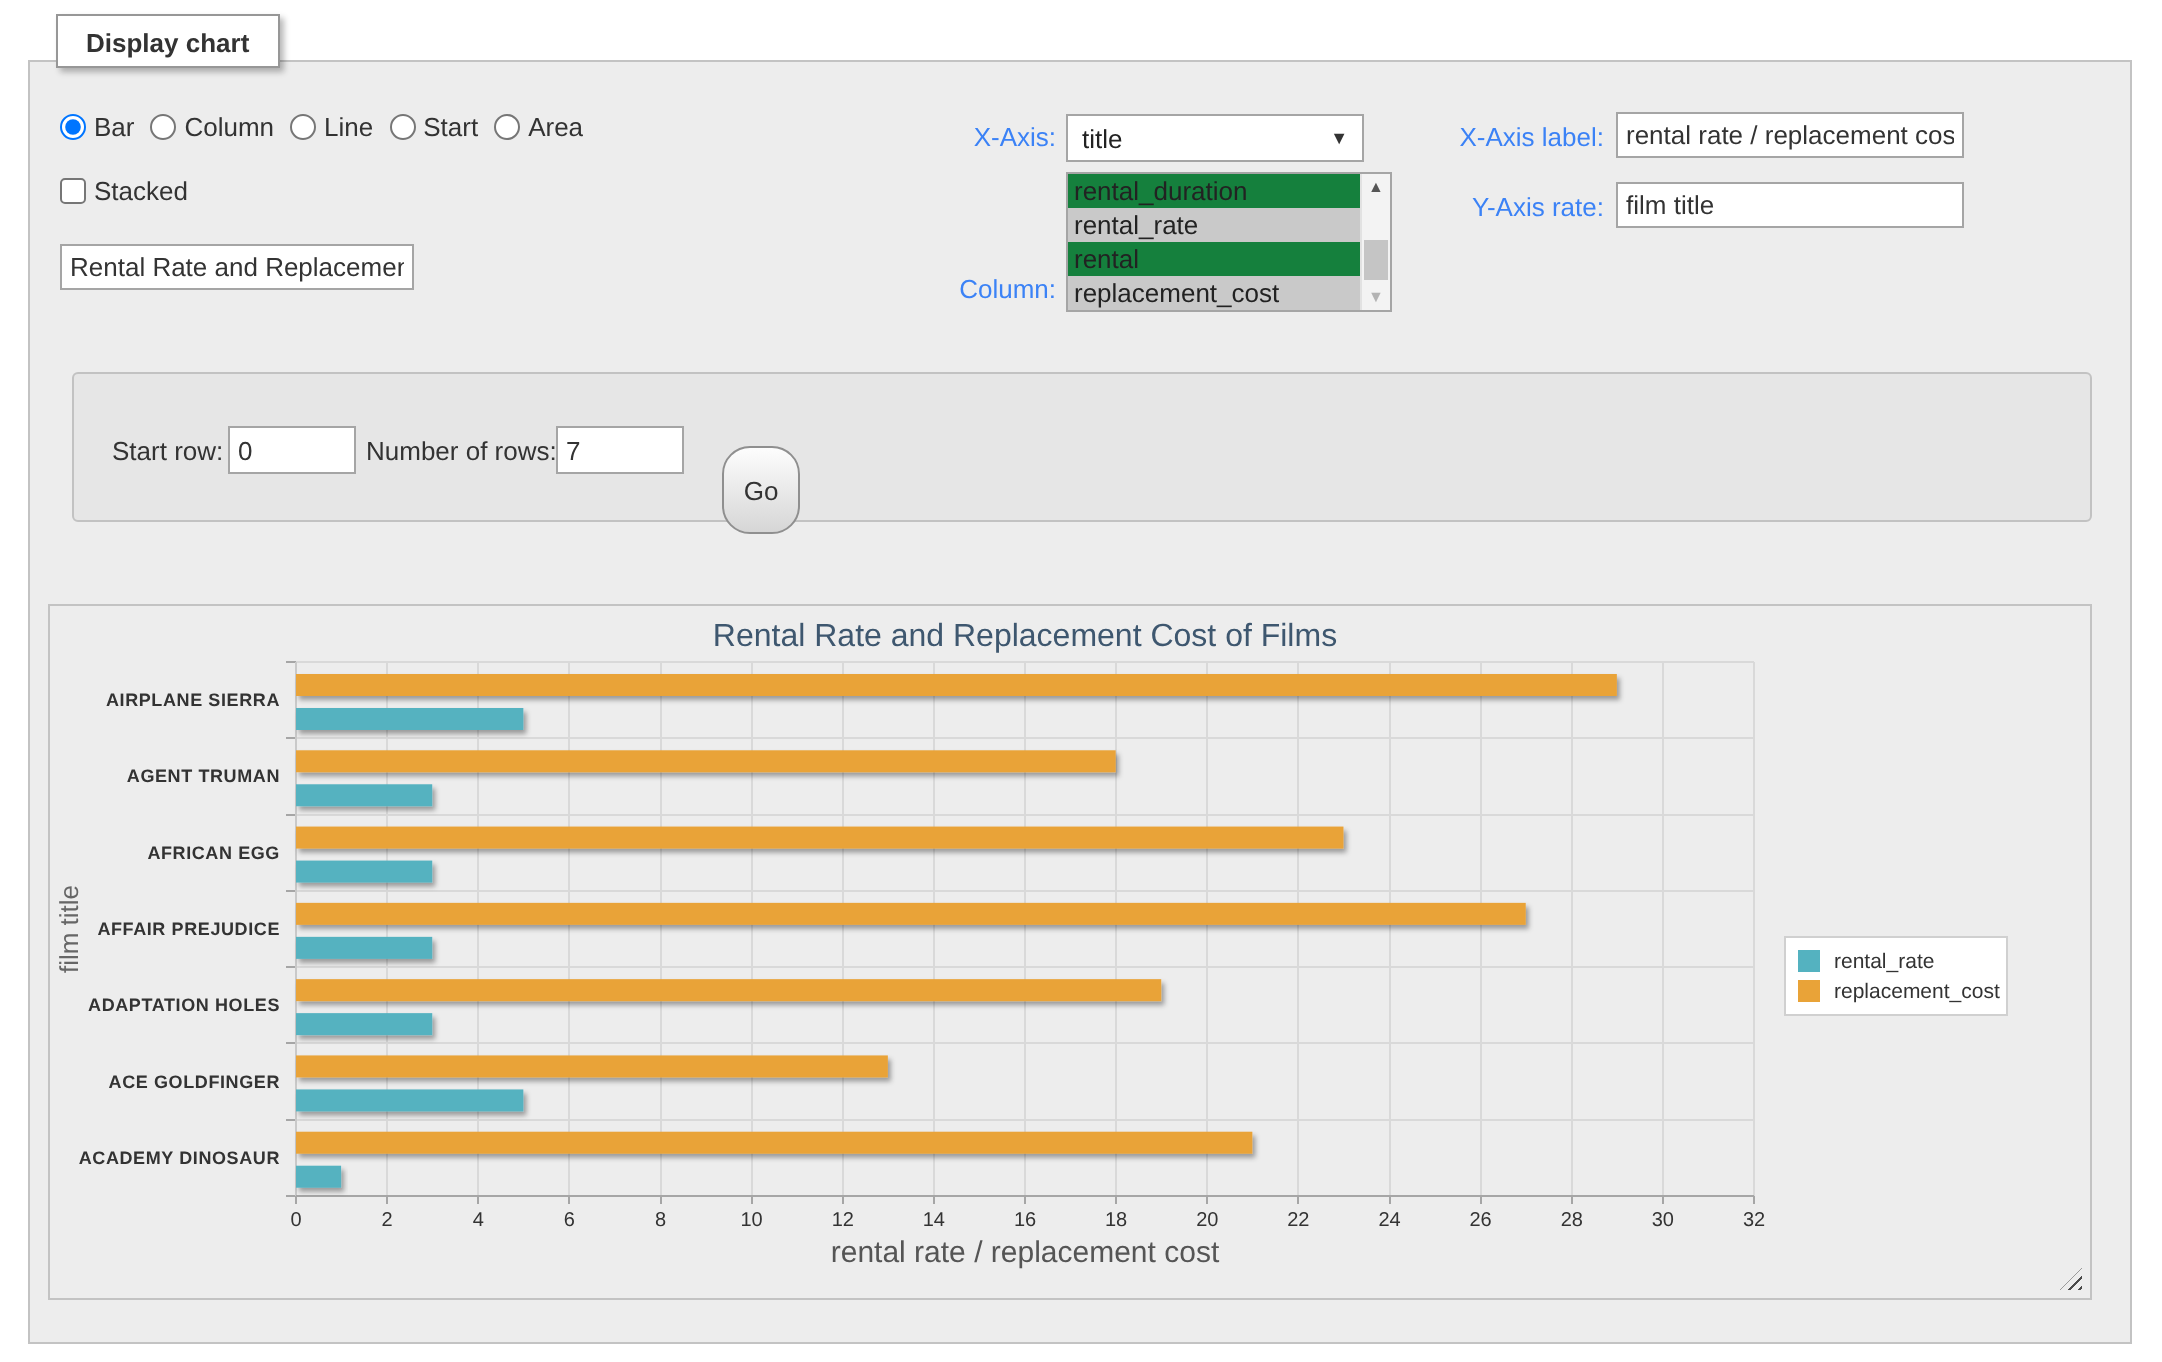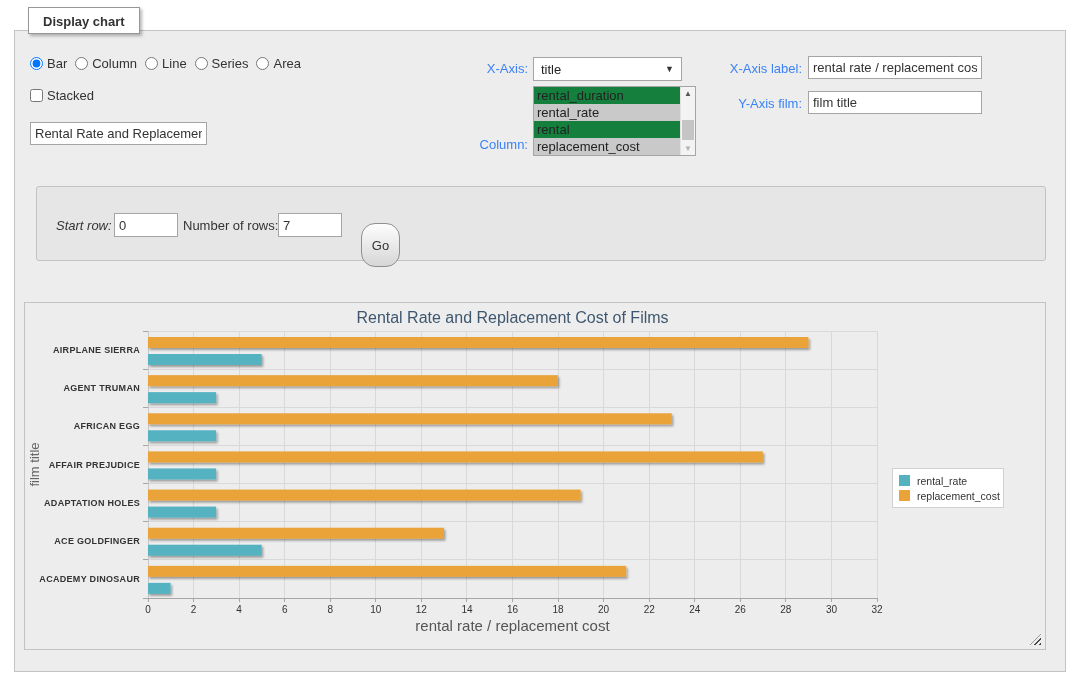--- a/index.html
+++ b/index.html
@@ -47,21 +47,21 @@
   .sb-thumb { position:absolute; left:1px; right:1px; top:33px; height:20px; background:#c5c5c5; }
 
   .xlab-lab { left:712px; top:61px; width:90px;text-align:right; }
   .ylab-lab { left:712px; top:96px; width:90px; }
   .xlab-input { left:808px; top:56px; width:174px; }
   .ylab-input { left:808px; top:91px; width:174px; }
 
   .rows-panel { position:absolute; left:36px; top:186px; width:1010px; height:75px;
                 background:#e6e6e6; border:1px solid #c2c2c2; border-radius:3px; }
   .rp-lab { position:absolute; font-size:13px; color:#333; }
-  .rp-start-lab { left:19px; top:31px;font-style:italic; }
+  .rp-start-lab { left:19px; top:31px; }
   .rp-rows-lab  { left:146px; top:31px; }
   .rp-input { background:#fff; border:1px solid #a5a5a5; color:#333; height:24px; width:64px;
               font:13px "Liberation Sans", sans-serif; padding:2px 4px; position:absolute; top:26px; }
   .rp-start-input { left:77px; }
   .rp-rows-input  { left:241px; }
   .go-btn { position:absolute; left:324px; top:36px; width:39px; height:44px;
             border:1px solid #8f8f8f; border-radius:14px;
             background:linear-gradient(#fdfdfd,#d6d6d6); color:#333;
             font:13px "Liberation Sans", sans-serif; }
 
@@ -100,21 +100,21 @@
       <label>
         <input type="radio" name="ctype" style="">
         <span>Column</span>
       </label>
       <label>
         <input type="radio" name="ctype" style="">
         <span>Line</span>
       </label>
       <label>
         <input type="radio" name="ctype" style="">
-        <span>Series</span>
+        <span>Start</span>
       </label>
       <label>
         <input type="radio" name="ctype" style="">
         <span>Area</span>
       </label>
     </div>
 
   <label class="stacked-row">
     <input type="checkbox" style="">
     <span>Stacked</span>
@@ -139,21 +139,21 @@
     <div class="scrollbar">
       <div class="sb-btn sb-up">▲</div>
       <div class="sb-thumb"></div>
       <div class="sb-btn sb-down">▼</div>
     </div>
   </div>
 
   <div class="lab r-align xlab-lab">X-Axis label:</div>
   <input class="txt xlab-input" value="rental rate / replacement cost" style="">
 
-  <div class="lab r-align ylab-lab">Y-Axis film:</div>
+  <div class="lab r-align ylab-lab">Y-Axis rate:</div>
   <input class="txt ylab-input" value="film title" style="">
 
   <div class="rows-panel">
     <span class="rp-lab rp-start-lab">Start row:</span>
     <input class="rp-input rp-start-input" value="0" style="">
     <span class="rp-lab rp-rows-lab">Number of rows:</span>
     <input class="rp-input rp-rows-input" value="7" style="">
     <button class="go-btn">Go</button>
   </div>
 

